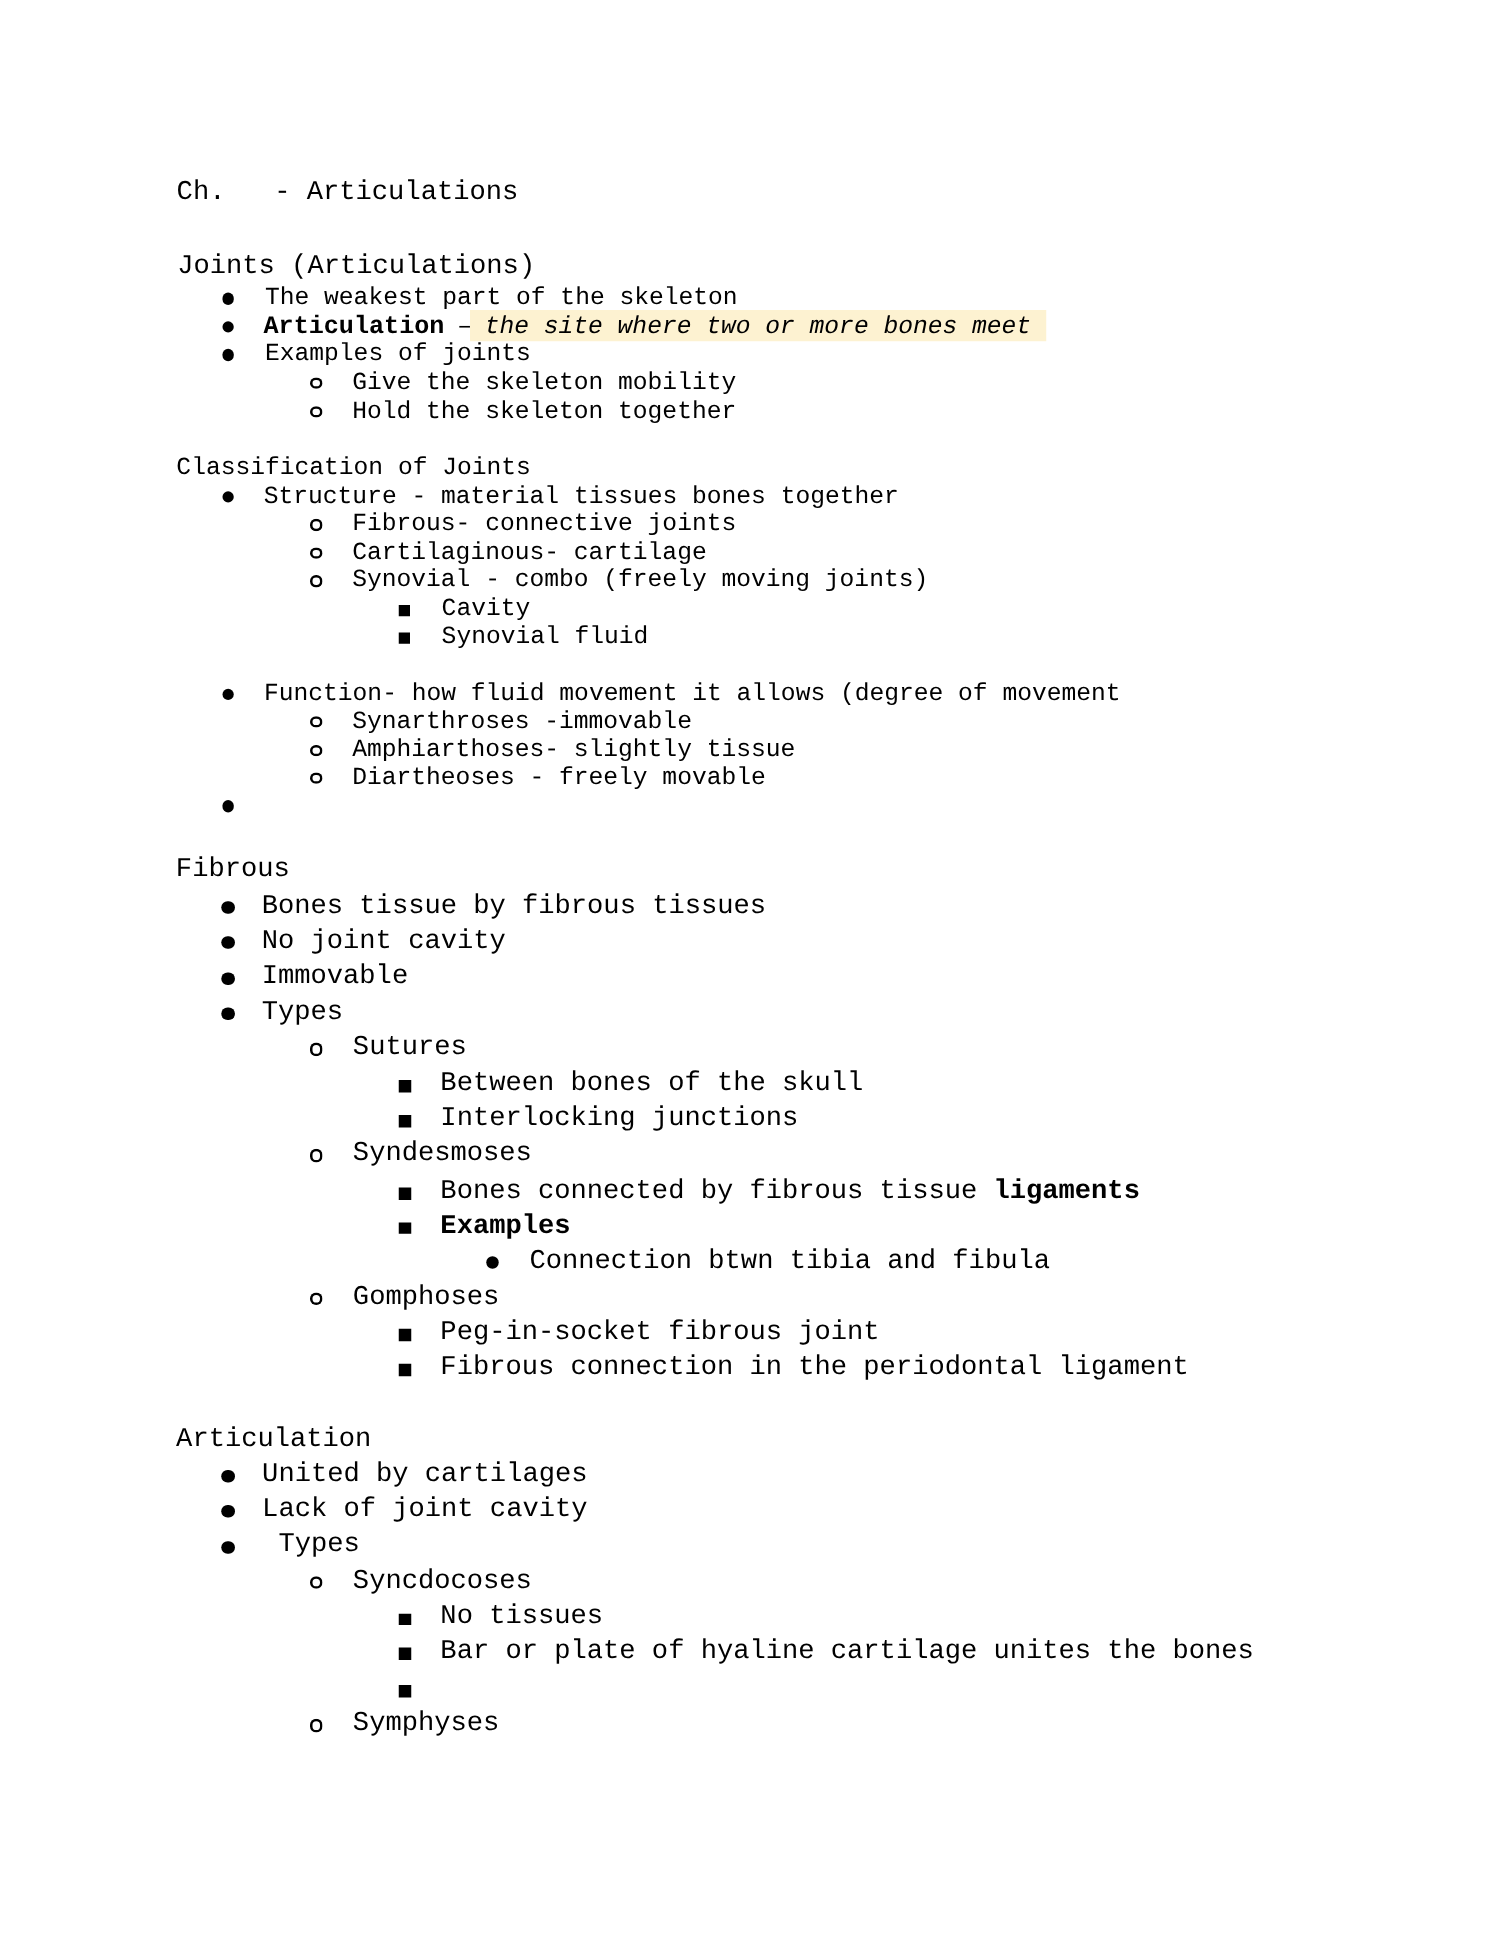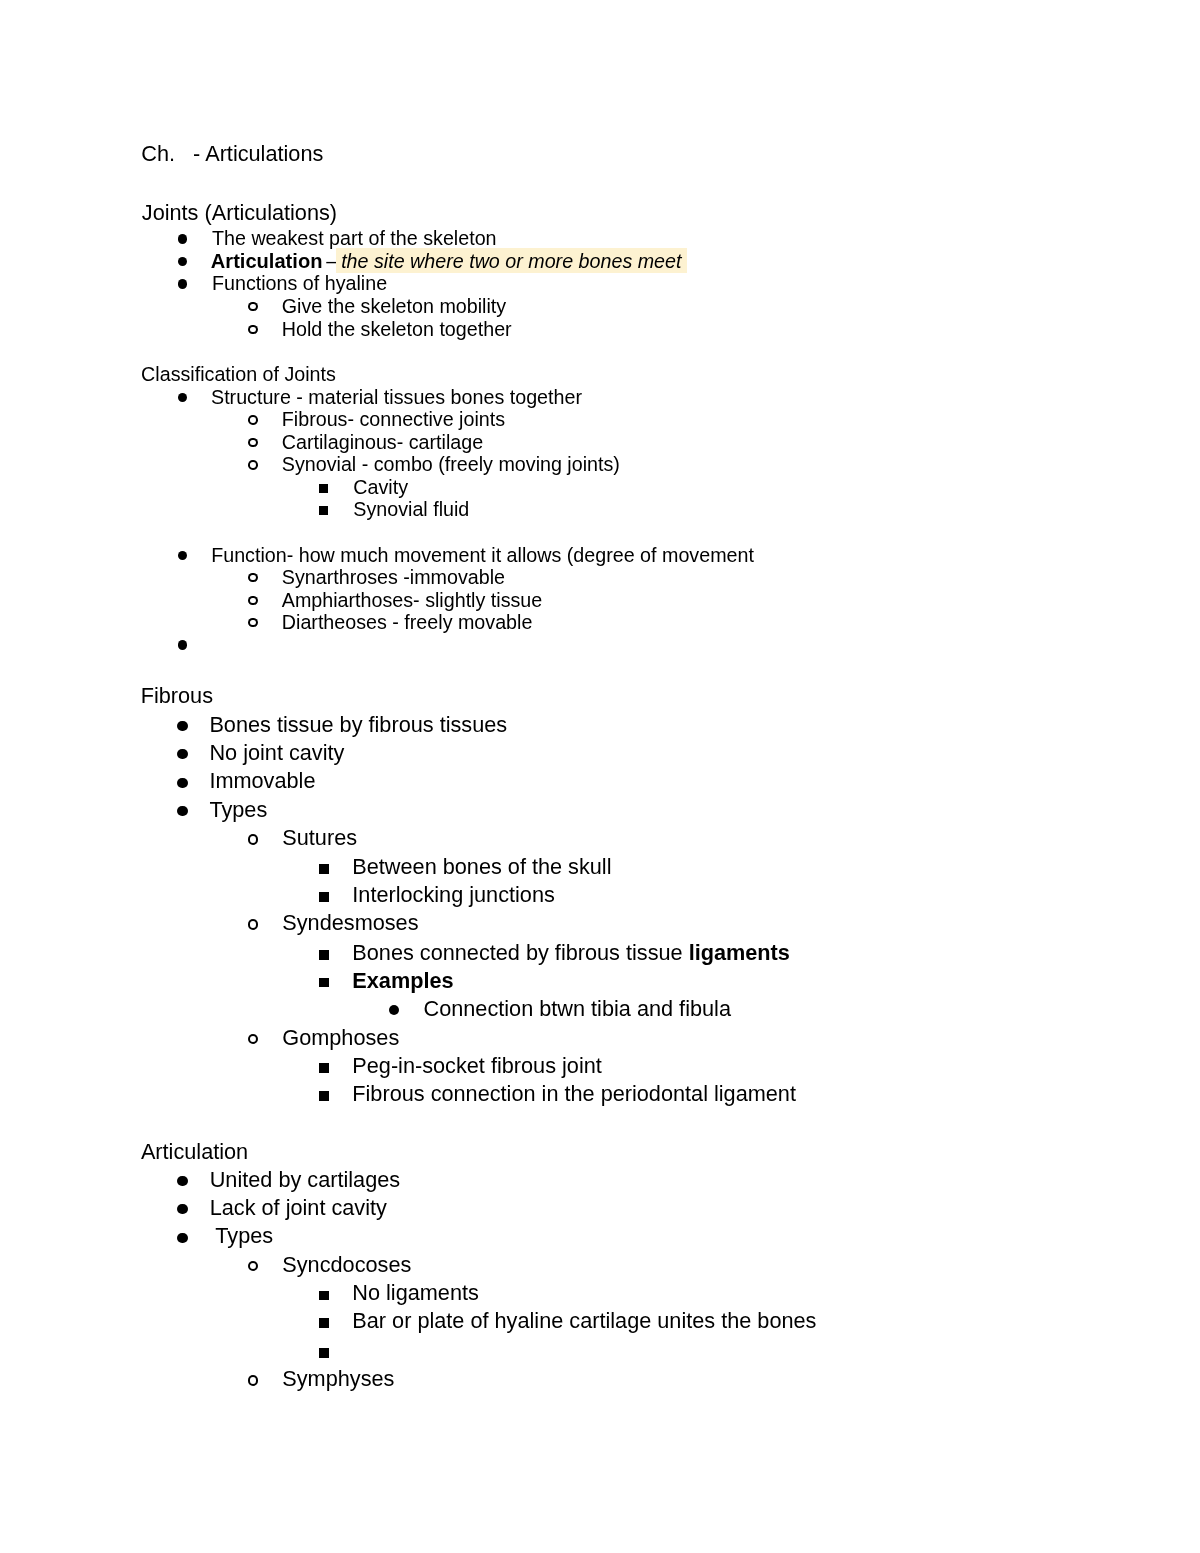--- a/index.html
+++ b/index.html
@@ -2,21 +2,21 @@
 <html><head>
 <meta charset="utf-8">
 <title>Ch. - Articulations</title>
 <style>
   html,body{margin:0;padding:0;background:#ffffff;}
   body{width:1200px;height:1553px;background:#fff;
        font-family:"Liberation Sans",sans-serif;color:#000;
        -webkit-font-smoothing:antialiased;
 }
   .page{position:relative;width:1200px;height:1553px;background:#fff;overflow:hidden;
-        will-change:transform;transform:translateZ(0);}
+        will-change:transform;transform:translateZ(0);font-family:Liberation Mono, monospace;}
   .line{position:absolute;color:#000;white-space:pre;line-height:0;}
   .bul{position:absolute;}
   .bul-disc{border-radius:50%;background:#000;}
   .bul-circle{border-radius:50%;box-shadow:inset 0 0 0 2px #000;background:transparent;box-sizing:border-box;}
   .bul-square{background:#000;}
   .hl{background:#fdf2d1;padding:2.2px 0 1.4px 0;}
   b{font-weight:bold;}
   i{font-style:italic;}
 </style>
 </head>
@@ -24,40 +24,40 @@
 
 <div class="page">
   <div id="lines-root" class="doc-body">
     <div class="line" style="left: 141.3px; font-size: 21.7px; top: 153.6px;"><span class="run">Ch.   - Articulations</span></div>
     <div class="line" style="left: 141.8px; font-size: 21.7px; top: 213.4px;"><span class="run">Joints (Articulations)</span></div>
     <div class="bul bul-disc" style="left: 177.7px; top: 234.45px; width: 9.3575px; height: 9.259px;"></div>
     <div class="line" style="left: 212px; font-size: 19.7px; top: 238.3px;"><span class="run">The weakest part of the skeleton</span></div>
     <div class="bul bul-disc" style="left: 177.7px; top: 257.05px; width: 9.3575px; height: 9.259px;"></div>
     <div class="line" style="left: 210.8px; font-size: 19.7px; top: 260.9px;"><span class="run" style="font-size: 20.1px;"><b>Articulation</b></span><span class="run" style="letter-spacing: -1.6px;"> –</span><span class="run hl"><i> the site where two or more bones meet </i></span></div>
     <div class="bul bul-disc" style="left: 177.7px; top: 279.45px; width: 9.3575px; height: 9.259px;"></div>
-    <div class="line" style="left: 212px; font-size: 19.7px; top: 283.3px;"><span class="run">Functions of hyaline</span></div>
+    <div class="line" style="left: 212px; font-size: 19.7px; top: 283.3px;"><span class="run">Examples of joints</span></div>
     <div class="bul bul-circle" style="left: 248.1px; top: 301.85px; width: 9.653px; height: 9.456px;"></div>
     <div class="line" style="left: 281.8px; font-size: 19.7px; top: 305.7px;"><span class="run">Give the skeleton mobility</span></div>
     <div class="bul bul-circle" style="left: 248.1px; top: 324.65px; width: 9.653px; height: 9.456px;"></div>
     <div class="line" style="left: 281.8px; font-size: 19.7px; top: 328.5px;"><span class="run">Hold the skeleton together</span></div>
     <div class="line" style="left: 141.1px; font-size: 19.7px; top: 374.2px;"><span class="run">Classification of Joints</span></div>
     <div class="bul bul-disc" style="left: 177.7px; top: 393.15px; width: 9.3575px; height: 9.259px;"></div>
     <div class="line" style="left: 211px; font-size: 19.7px; top: 397px;"><span class="run">Structure - material tissues bones together</span></div>
     <div class="bul bul-circle" style="left: 248.1px; top: 415.05px; width: 9.653px; height: 9.456px;"></div>
     <div class="line" style="left: 281.8px; font-size: 19.7px; top: 418.9px;"><span class="run">Fibrous- connective joints</span></div>
     <div class="bul bul-circle" style="left: 248.1px; top: 437.65px; width: 9.653px; height: 9.456px;"></div>
     <div class="line" style="left: 281.8px; font-size: 19.7px; top: 441.5px;"><span class="run">Cartilaginous- cartilage</span></div>
     <div class="bul bul-circle" style="left: 248.1px; top: 460.25px; width: 9.653px; height: 9.456px;"></div>
     <div class="line" style="left: 281.8px; font-size: 19.7px; top: 464.1px;"><span class="run">Synovial - combo (freely moving joints)</span></div>
     <div class="bul bul-square" style="left: 318.8px; top: 484.335px; width: 9.259px; height: 8.865px;"></div>
     <div class="line" style="left: 353.3px; font-size: 19.7px; top: 487.2px;"><span class="run">Cavity</span></div>
     <div class="bul bul-square" style="left: 318.8px; top: 506.435px; width: 9.259px; height: 8.865px;"></div>
     <div class="line" style="left: 353.3px; font-size: 19.7px; top: 509.3px;"><span class="run">Synovial fluid</span></div>
     <div class="bul bul-disc" style="left: 177.7px; top: 550.65px; width: 9.3575px; height: 9.259px;"></div>
-    <div class="line" style="left: 211.2px; font-size: 19.7px; top: 554.5px;"><span class="run">Function- how much movement it allows (degree of movement</span></div>
+    <div class="line" style="left: 211.2px; font-size: 19.7px; top: 554.5px;"><span class="run">Function- how fluid movement it allows (degree of movement</span></div>
     <div class="bul bul-circle" style="left: 248.1px; top: 572.85px; width: 9.653px; height: 9.456px;"></div>
     <div class="line" style="left: 281.8px; font-size: 19.7px; top: 576.7px;"><span class="run">Synarthroses -immovable</span></div>
     <div class="bul bul-circle" style="left: 248.1px; top: 595.65px; width: 9.653px; height: 9.456px;"></div>
     <div class="line" style="left: 281.8px; font-size: 19.7px; top: 599.5px;"><span class="run">Amphiarthoses- slightly tissue</span></div>
     <div class="bul bul-circle" style="left: 248.1px; top: 617.95px; width: 9.653px; height: 9.456px;"></div>
     <div class="line" style="left: 281.8px; font-size: 19.7px; top: 621.8px;"><span class="run">Diartheoses - freely movable</span></div>
     <div class="bul bul-disc" style="left: 177.7px; top: 640.45px; width: 9.3575px; height: 9.259px;"></div>
     <div class="line" style="left: 212px; font-size: 19.7px; top: 644.3px;"><span class="run"></span></div>
     <div class="line" style="left: 140.7px; font-size: 21.7px; top: 695.7px;"><span class="run">Fibrous</span></div>
     <div class="bul bul-disc" style="left: 177.4px; top: 720.65px; width: 10.3075px; height: 10.199px;"></div>
@@ -91,21 +91,21 @@
     <div class="line" style="left: 140.9px; font-size: 21.7px; top: 1152.2px;"><span class="run">Articulation</span></div>
     <div class="bul bul-disc" style="left: 177.4px; top: 1175.85px; width: 10.3075px; height: 10.199px;"></div>
     <div class="line" style="left: 209.7px; font-size: 21.7px; top: 1179.7px;"><span class="run">United by cartilages</span></div>
     <div class="bul bul-disc" style="left: 177.4px; top: 1204.05px; width: 10.3075px; height: 10.199px;"></div>
     <div class="line" style="left: 209.7px; font-size: 21.7px; top: 1207.9px;"><span class="run">Lack of joint cavity</span></div>
     <div class="bul bul-disc" style="left: 177.4px; top: 1232.55px; width: 10.3075px; height: 10.199px;"></div>
     <div class="line" style="left: 209.7px; font-size: 21.7px; top: 1236.4px;"><span class="run"> Types</span></div>
     <div class="bul bul-circle" style="left: 247.8px; top: 1260.65px; width: 10.633px; height: 10.416px;"></div>
     <div class="line" style="left: 282.3px; font-size: 21.7px; top: 1264.5px;"><span class="run">Syncdocoses</span></div>
     <div class="bul bul-square" style="left: 318.5px; top: 1290.53px; width: 10.199px; height: 9.765px;"></div>
-    <div class="line" style="left: 352.3px; font-size: 21.7px; top: 1293.3px;"><span class="run">No ligaments</span></div>
+    <div class="line" style="left: 352.3px; font-size: 21.7px; top: 1293.3px;"><span class="run">No tissues</span></div>
     <div class="bul bul-square" style="left: 318.5px; top: 1317.83px; width: 10.199px; height: 9.765px;"></div>
     <div class="line" style="left: 352.3px; font-size: 21.7px; top: 1320.6px;"><span class="run">Bar or plate of hyaline cartilage unites the bones</span></div>
     <div class="bul bul-square" style="left: 318.5px; top: 1348.13px; width: 10.199px; height: 9.765px;"></div>
     <div class="line" style="left: 352.3px; font-size: 21.7px; top: 1350.9px;"><span class="run"></span></div>
     <div class="bul bul-circle" style="left: 247.8px; top: 1375.15px; width: 10.633px; height: 10.416px;"></div>
     <div class="line" style="left: 282.3px; font-size: 21.7px; top: 1379px;"><span class="run">Symphyses</span></div>
   </div>
 </div>
 
 </body></html>

